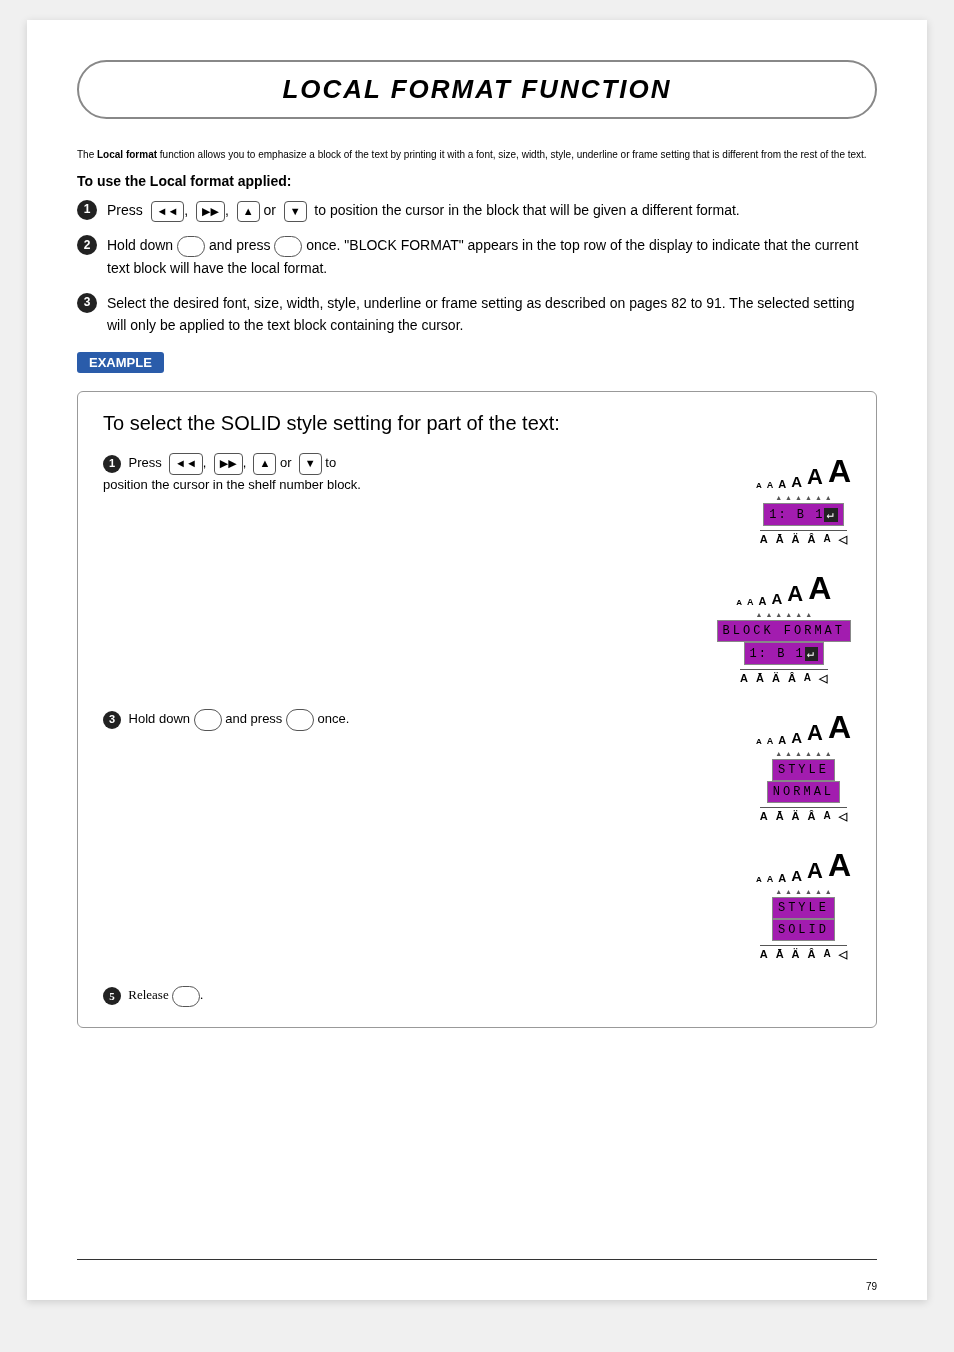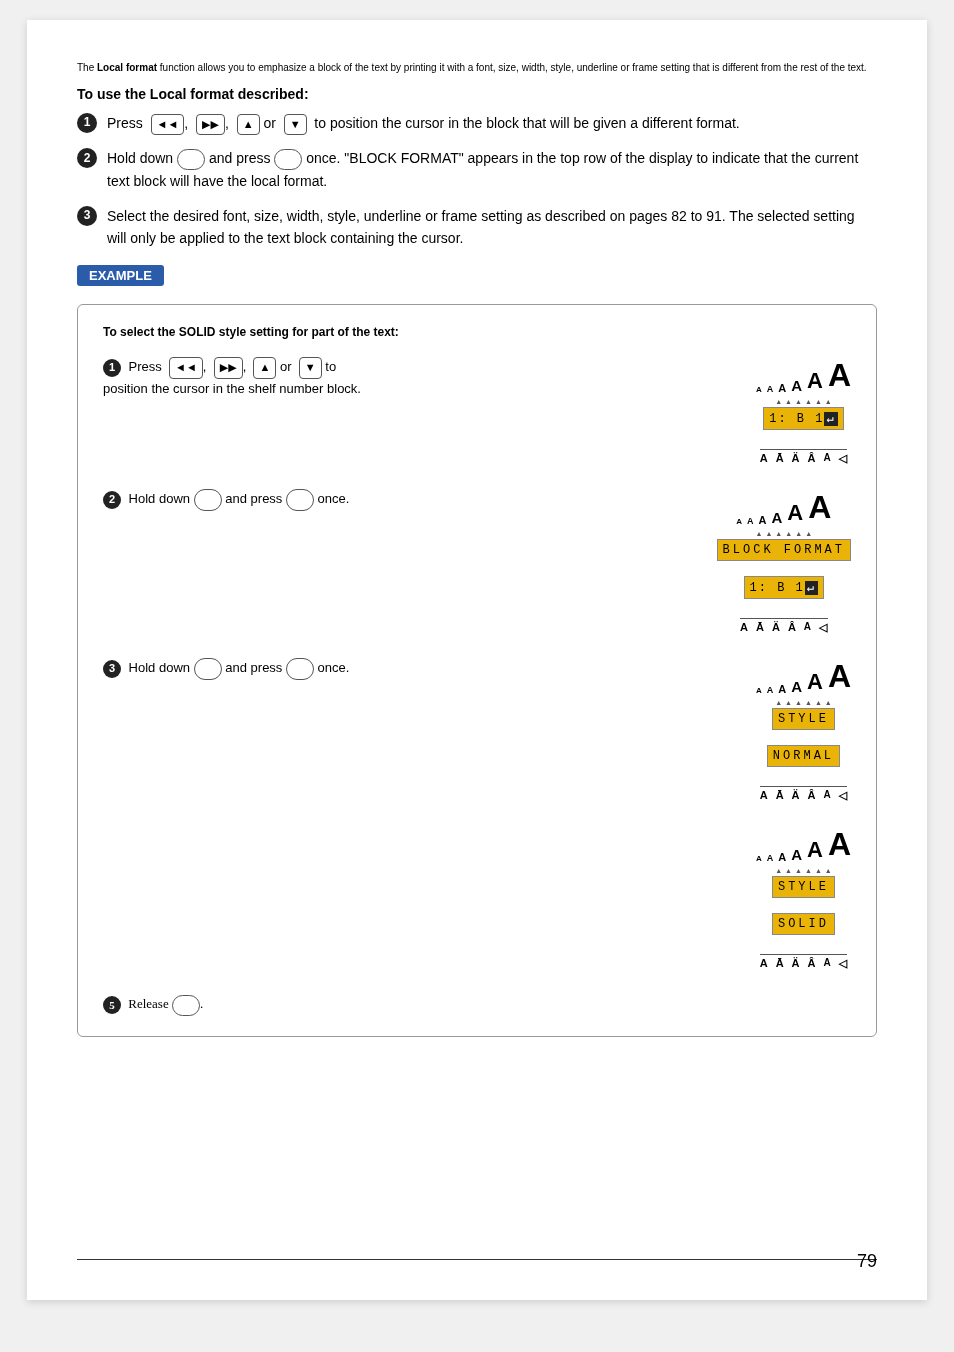--- a/index.html
+++ b/index.html
@@ -109,69 +109,69 @@
       border-radius: 3px;
       margin-bottom: 8px;
     }
     .example-box {
       border: 1.5px solid #999;
       border-radius: 6px;
       padding: 20px 25px;
       margin-top: 6px;
     }
     .example-title {
-      font-weight: bold;
-      font-size: 12px;
+      font-weight: normal;
+      font-size: 20px;
       margin-bottom: 18px;
     }
     .example-step-row {
       display: flex;
       align-items: flex-start;
       margin-bottom: 24px;
       gap: 25px;
     }
     .example-step-left {
       flex: 0 0 260px;
       font-size: 13px;
       line-height: 1.6;
     }
     .example-step-right {
       flex: 1;
       display: flex;
       flex-direction: column;
       align-items: flex-end;
     }
     .lcd-display-area {
-      background: #eab308;
+      background: #a21caf;
       border: 1px solid #888;
       padding: 3px 5px;
-      margin-bottom: 15px;
+      margin-bottom: 0;
       font-family: 'Courier New', monospace;
       font-size: 12px;
       letter-spacing: 2px;
     }
     .cursor-block {
       background: #222;
       color: white;
       padding: 0 2px;
     }
     .bottom-row {
       display: flex;
       gap: 8px;
       font-size: 11px;
       font-weight: bold;
       margin-top: 4px;
       border-top: 1px solid #555;
       padding-top: 2px;
     }
     .page-number {
       position: absolute;
-      bottom: 28px;
+      bottom: 8px;
       right: 50px;
-      font-size: 18px;
+      font-size: 10px;
     }
     .bottom-line {
       position: absolute;
       bottom: 40px;
       left: 50px;
       right: 50px;
       height: 1.5px;
       background: #333;
     }
     .panel-wrapper {
@@ -192,27 +192,30 @@
       justify-content: center;
       margin-right: 4px;
       vertical-align: middle;
     }
   </style>
 </head>
 <body>
 
 <div class="page">
 
+  <div class="title-box">
+    <h1>LOCAL FORMAT FUNCTION</h1>
+  </div>
 
   <p class="intro-text">
     The <strong>Local format</strong> function allows you to emphasize a block of the text by printing it with a
     font, size, width, style, underline or frame setting that is different from the rest of the text.
   </p>
 
-  <p class="section-heading">To use the Local format described:</p>
+  <p class="section-heading">To use the Local format applied:</p>
 
   <ul class="step-list">
     <li class="step-item">
       <span class="step-num">1</span>
       <span class="step-text">
         Press&nbsp;
         <span class="kbd-arrow">◄◄</span>,&nbsp;
         <span class="kbd-arrow">▶▶</span>,&nbsp;
         <span class="kbd-arrow">▲</span>&nbsp;or&nbsp;
         <span class="kbd-arrow">▼</span>
@@ -280,25 +283,20 @@
               <span>Ä</span>
               <span>Â</span>
               <span style="font-size:10px;">A</span>
               <span>◁</span>
           </div>
         </div>
       </div>
     </div>
 
     <div class="example-step-row">
-      <div class="example-step-left">
-        <span class="inline-step-num">2</span>
-        Hold down <span class="kbd-btn">&nbsp;&nbsp;&nbsp;</span>
-        and press <span class="kbd-btn">&nbsp;&nbsp;&nbsp;</span> once.
-      </div>
       <div class="example-step-right">
         <div class="panel-wrapper">
           <div style="display:flex;align-items:flex-end;gap:5px;margin-bottom:4px;font-weight:bold;">
             <span style="font-size:8px">A</span>
             <span style="font-size:9px">A</span>
             <span style="font-size:11px">A</span>
             <span style="font-size:15px">A</span>
             <span style="font-size:22px">A</span>
             <span style="font-size:32px;font-weight:900">A</span>
           </div>

